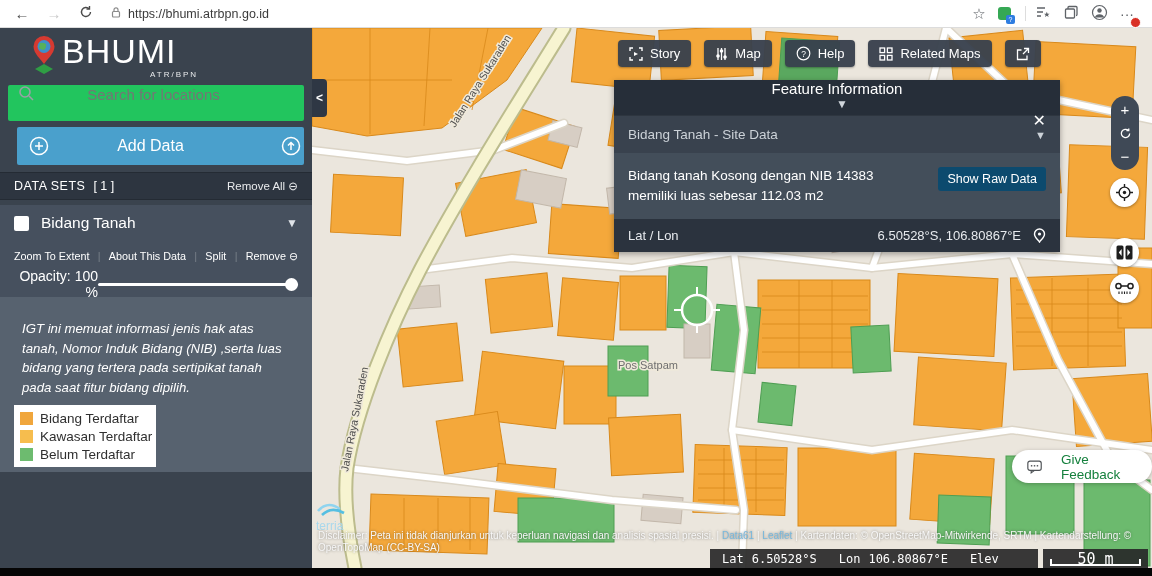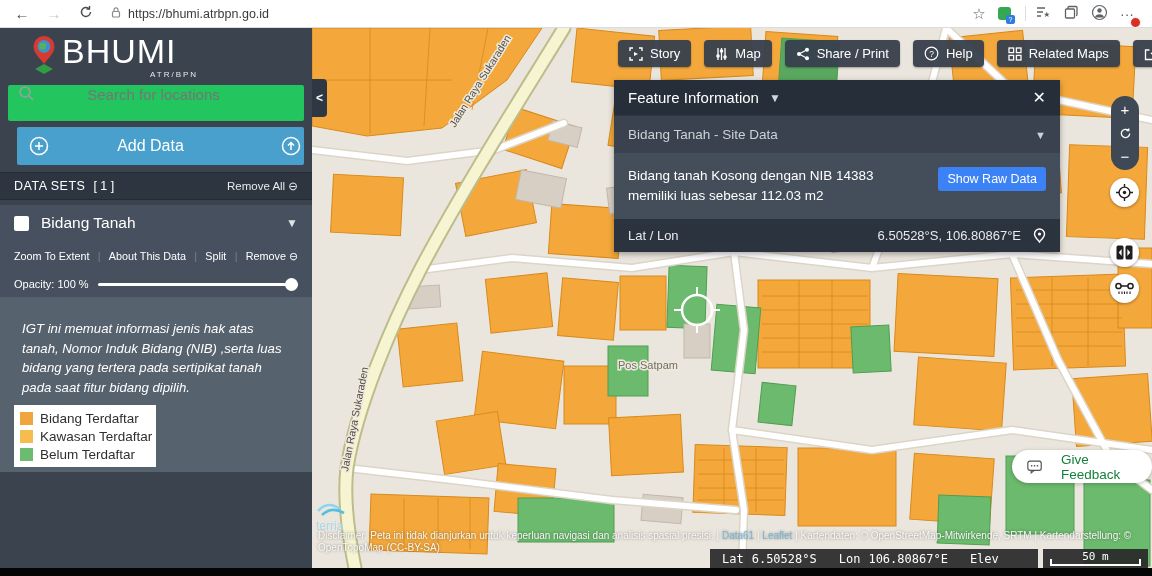--- a/index.html
+++ b/index.html
@@ -44,21 +44,21 @@
   .dstrip .ra{margin-left:auto;font-size:11.5px;color:#e8eaec;}
   .panel{position:absolute;left:0;top:177px;width:312px;height:267px;}
   .ptitle{height:36px;background:#46505e;display:flex;align-items:center;padding:0 14px 0 14px;color:#fff;}
   .ptitle .cb{width:15px;height:15px;background:#fff;border-radius:2px;margin-right:12px;}
   .ptitle .n{font-size:15.5px;}
   .ptitle .car{margin-left:auto;font-size:12px;color:#dfe3e8;}
   .pactions{height:30px;background:#46505e;display:flex;align-items:center;padding:0 14px;
         color:#fff;font-size:10.8px;justify-content:space-between;}
   .pactions .sep{color:rgba(255,255,255,.25);}
   .popacity{height:26px;background:#46505e;display:flex;align-items:center;padding:0 14px;color:#fff;}
-  .popacity .lbl{font-size:11px;width:84px;}
+  .popacity .lbl{font-size:14px;width:84px;text-align:right;}
   .track{flex:1;height:3px;background:#fff;border-radius:2px;position:relative;}
   .knob{position:absolute;right:0;top:-5px;width:13px;height:13px;border-radius:50%;background:#fff;}
   .pdesc{height:175px;background:#57626f;box-sizing:border-box;padding:22px 22px 0 22px;color:#fff;}
   .pdesc .txt{font-size:13.2px;line-height:19.5px;font-style:italic;}
   .legend{margin-top:8px;margin-left:-8px;background:#fff;width:142px;padding:4px 6px;
         box-sizing:border-box;}
   .lrow{display:flex;align-items:center;height:18px;}
   .lrow svg{margin-right:7px;flex:none;}
   .lrow .ll{font-size:13.5px;color:#2f2f2f;white-space:nowrap;}
   
@@ -69,30 +69,30 @@
   .maplabel{font-size:10.5px;fill:#4e4e4e;stroke:#efe9da;stroke-width:3px;paint-order:stroke;
         font-family:"Liberation Sans",sans-serif;}
   .poilabel{font-size:11px;fill:#6f6f6f;stroke:#efe9da;stroke-width:3px;paint-order:stroke;
         font-family:"Liberation Sans",sans-serif;}
   
   .toolbar{position:absolute;left:618px;top:40px;display:flex;gap:13px;}
   .tbtn{height:27px;background:rgba(56,65,77,.96);border-radius:4px;display:flex;align-items:center;
         gap:7px;padding:0 11px;color:#fff;font-size:13px;box-shadow:0 1px 2px rgba(0,0,0,.3);white-space:nowrap;}
   
   .fpanel{position:absolute;left:614px;top:80px;width:446px;box-shadow:0 2px 6px rgba(0,0,0,.35);}
-  .fhead{height:35px;background:#262e39;display:flex;align-items:center;padding:0 14px;color:#fff;}
+  .fhead{height:35px;background:#262e39;display:flex;align-items:center;padding:0 14px;color:#fff;flex-direction:column;}
   .fhead .t{font-size:15px;}
   .fhead .car{margin-left:10px;font-size:12px;color:#cfd5db;}
   .fhead .x{margin-left:auto;font-size:16px;color:#fff;}
   .frow{height:37px;background:#39424e;display:flex;align-items:center;padding:0 14px;
         color:#ccd2d8;font-size:13.5px;border-top:1px solid #2e3640;}
   .frow .car{margin-left:auto;font-size:11px;}
   .fbody{background:#434e5a;display:flex;padding:13px 14px;gap:26px;}
   .fbody .txt{color:#fff;font-size:13.5px;line-height:20px;flex:1;}
-  .rawbtn{flex:none;background:#3b82f6;color:#fff;font-size:12.5px;border-radius:3px;
+  .rawbtn{flex:none;background:#0c4a6e;color:#fff;font-size:12.5px;border-radius:3px;
         padding:5px 9px;height:fit-content;margin-top:1px;}
   .ffoot{height:33px;background:#2b333e;display:flex;align-items:center;padding:0 14px;color:#e7eaee;}
   .ffoot .l{font-size:13px;}
   .ffoot .v{margin-left:auto;font-size:13px;display:flex;align-items:center;gap:12px;}
   
   .zoompill{position:absolute;left:1111px;top:96px;width:28px;height:74px;background:#3f4956;
         border-radius:14px;display:flex;flex-direction:column;align-items:center;justify-content:space-between;
         padding:7px 0;box-sizing:border-box;color:#fff;}
   .zoompill .zi{font-size:15px;line-height:13px;}
   .circle-btn{position:absolute;left:1110px;width:29px;height:29px;border-radius:50%;background:#fff;
@@ -105,21 +105,21 @@
   .terria{position:absolute;left:316px;top:502px;color:#a9d8ec;font-size:12px;}
   .attr{position:absolute;left:318px;top:530px;width:830px;font-size:10px;line-height:11.5px;
         color:#f7f7f7;text-shadow:0 0 3px rgba(0,0,0,.45);}
   .attr .lnk{color:#79b8dc;}
   .latlonbox{position:absolute;left:710px;top:549px;width:328px;height:19px;background:rgba(40,40,40,.92);
         color:#fff;font-family:"DejaVu Sans Mono",monospace;font-size:12px;display:flex;align-items:center;
         padding-left:12px;box-sizing:border-box;}
   .latlonbox span{margin-right:8px;}
   .latlonbox .gap{margin-right:22px;text-align:right;}
   .scalebox{position:absolute;left:1043px;top:549px;width:105px;height:19px;background:rgba(40,40,40,.92);
-        color:#fff;font-family:"DejaVu Sans Mono",monospace;font-size:11px;}
+        color:#fff;font-family:"DejaVu Sans Mono",monospace;font-size:15px;}
   .scalebox .lab{position:absolute;left:0;right:0;top:1px;text-align:center;}
   .scalebox .line{position:absolute;left:7px;right:7px;bottom:2px;height:5px;
         border-left:2px solid #fff;border-right:2px solid #fff;border-bottom:2px solid #fff;}
   .bstrip{position:absolute;left:0;top:568px;width:1152px;height:8px;background:#050505;}
 </style>
 </head>
 <body>
 
 <div class="stage">
 
@@ -379,29 +379,20 @@
     <div class="tbtn">
       <svg width="13" height="14" viewBox="0 0 13 14">
           <path d="M3,1 V13 M6.5,1 V13 M10,1 V13" stroke="#fff" stroke-width="1.3"></path>
           <circle cx="3" cy="9" r="1.8" fill="#fff"></circle>
           <circle cx="6.5" cy="4" r="1.8" fill="#fff"></circle>
           <circle cx="10" cy="10" r="1.8" fill="#fff"></circle>
         </svg>
       <span>Map</span>
     </div>
     <div class="tbtn">
-      <svg width="14" height="14" viewBox="0 0 14 14">
-          <circle cx="3" cy="7" r="2" fill="#fff"></circle>
-          <circle cx="11" cy="2.8" r="2" fill="#fff"></circle>
-          <circle cx="11" cy="11.2" r="2" fill="#fff"></circle>
-          <path d="M3,7 L11,2.8 M3,7 L11,11.2" stroke="#fff" stroke-width="1.2"></path>
-        </svg>
-      <span>Share / Print</span>
-    </div>
-    <div class="tbtn">
       <svg width="15" height="15" viewBox="0 0 15 15">
           <circle cx="7.5" cy="7.5" r="6.3" fill="none" stroke="#fff" stroke-width="1.2"></circle>
           <text x="7.5" y="10.6" font-size="8.5" text-anchor="middle" fill="#fff" font-family="Liberation Sans,sans-serif">?</text>
         </svg>
       <span>Help</span>
     </div>
     <div class="tbtn">
       <svg width="14" height="14" viewBox="0 0 14 14">
           <g fill="none" stroke="#fff" stroke-width="1.3">
             <rect x="1" y="1" width="4.6" height="4.6"></rect>

